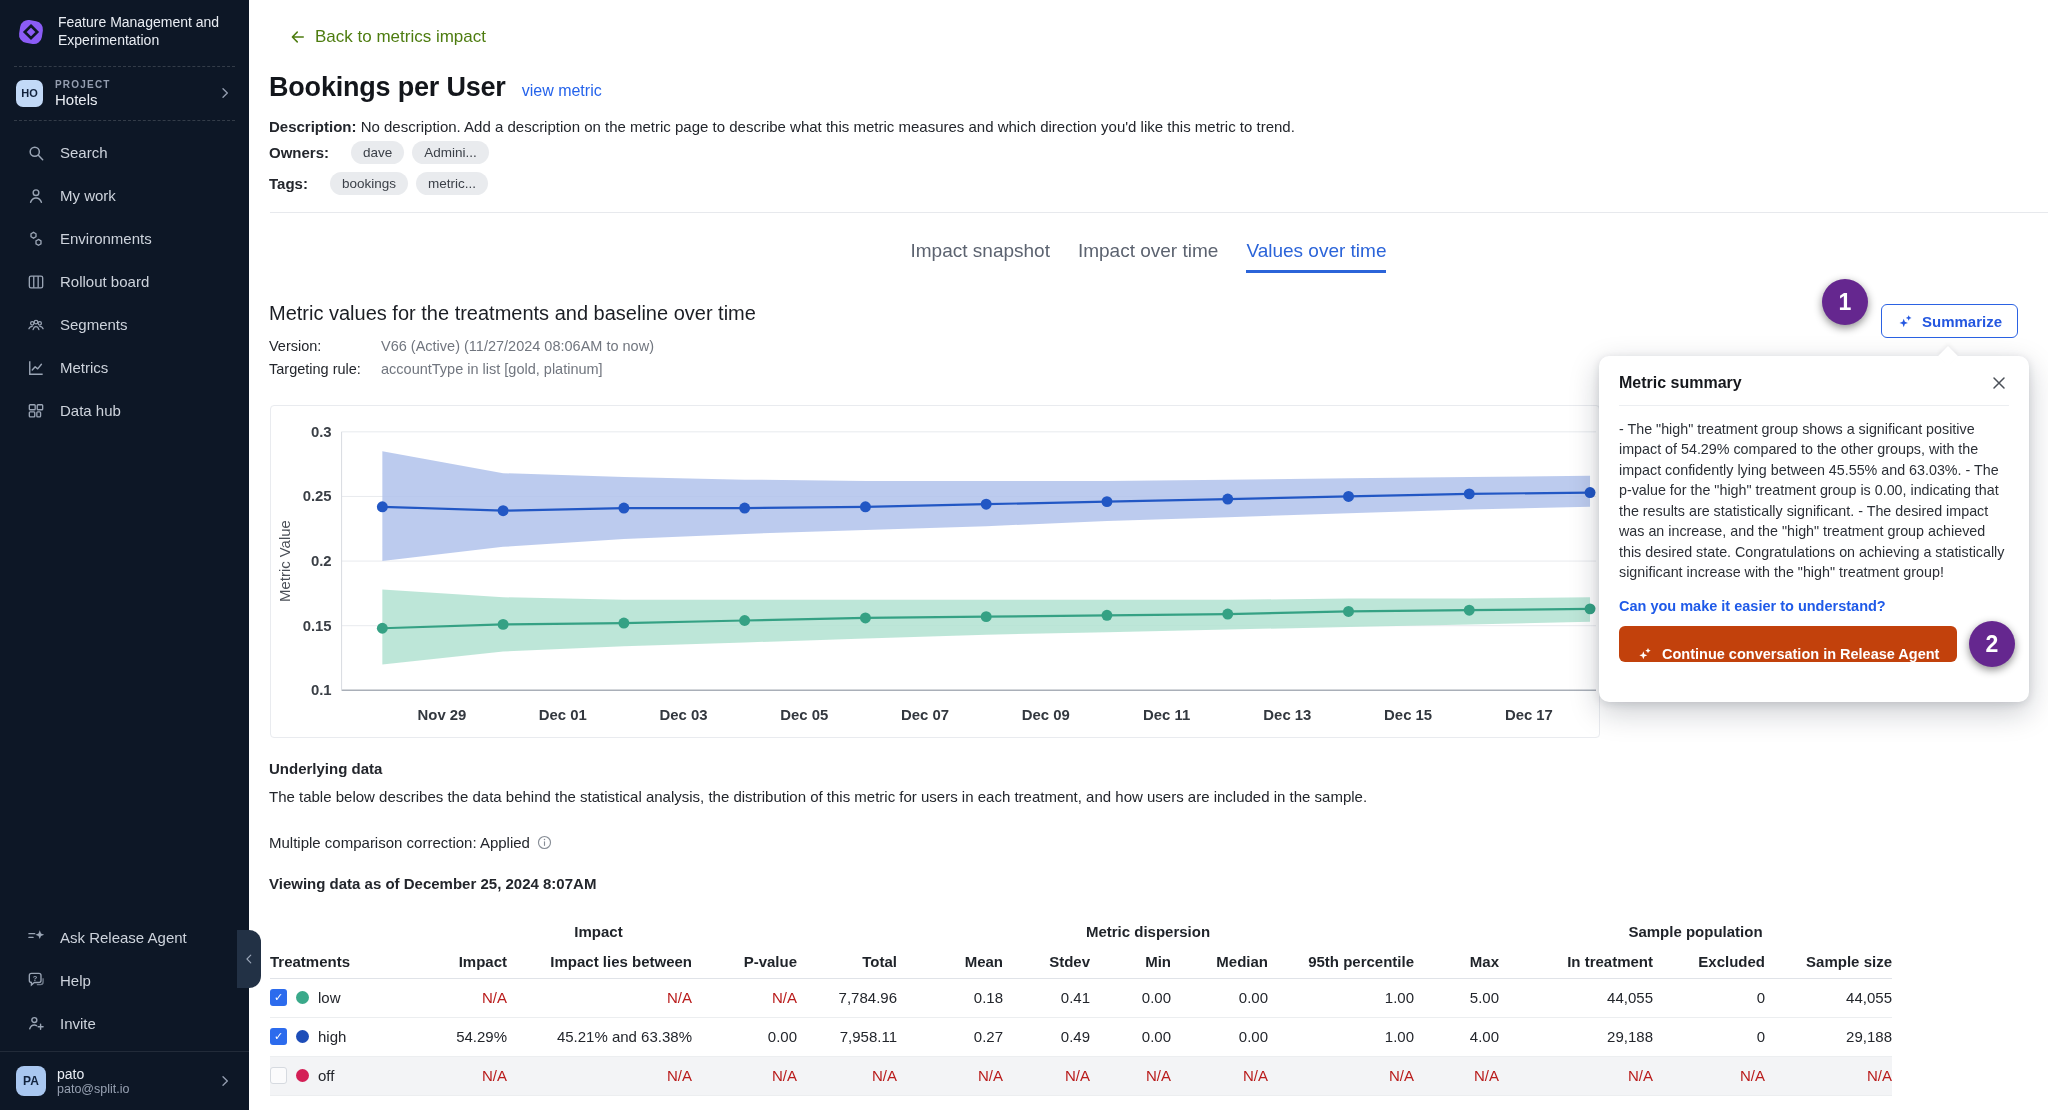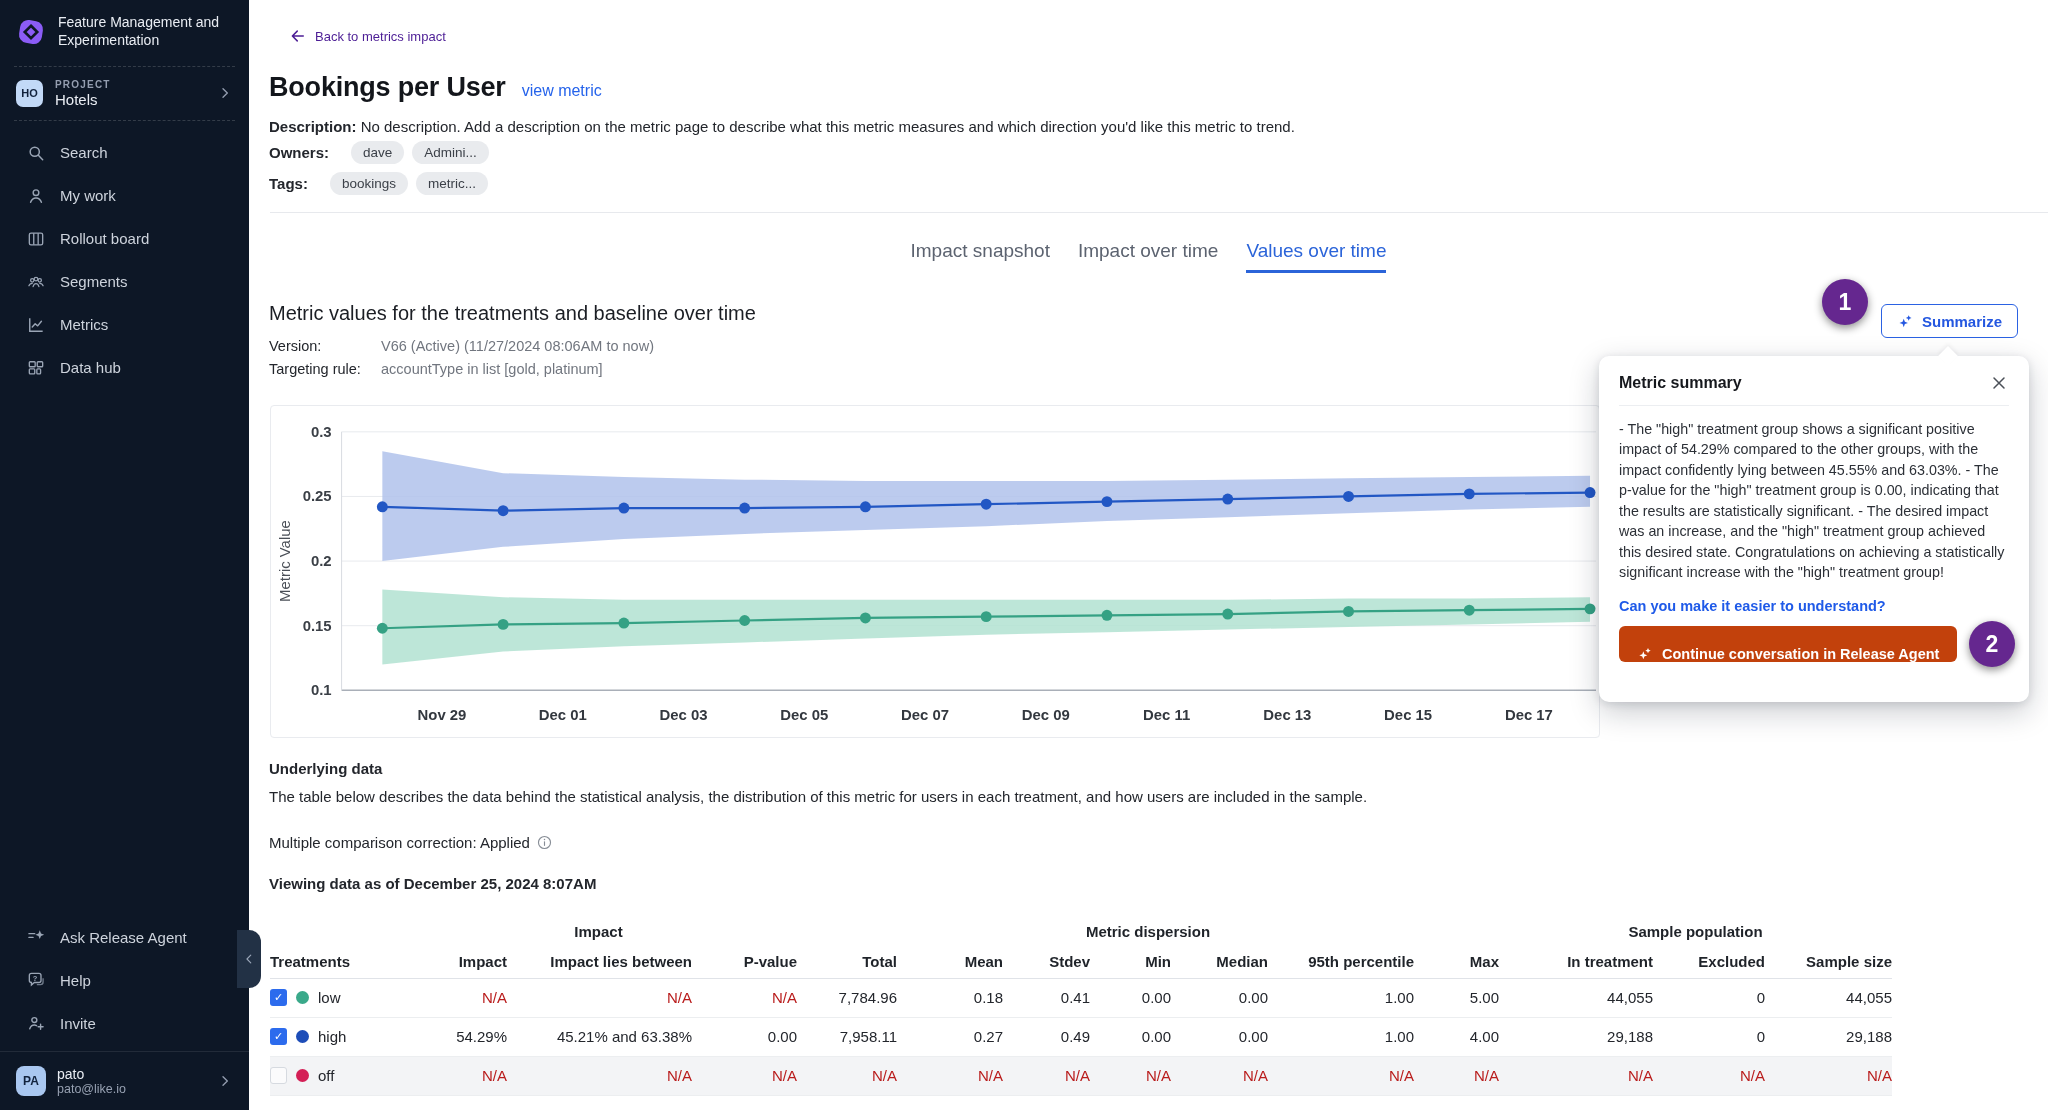--- a/index.html
+++ b/index.html
@@ -40,21 +40,21 @@
   .user-name { font-size:14px; color:#e9edf3; }
   .user-email { font-size:12.5px; color:#97a1b2; }
   .collapse-tab { position:absolute; left:237px; top:930px; width:24px; height:58px;
     background:#223145; border-radius:0 12px 12px 0; display:flex; align-items:center;
     justify-content:center; color:#9aa6b8; z-index:6; cursor:pointer; }
   .collapse-tab svg { width:14px; height:14px; }
 
   
   .main { position:absolute; left:249px; top:0; width:1799px; height:1110px; background:#fff; }
   .back-link { position:absolute; left:40px; top:27px; display:flex; align-items:center; gap:8px;
-    color:#4c1d95; font-size:13px; font-weight:500; cursor:pointer; }
+    color:#4d7c0f; font-size:17px; font-weight:500; cursor:pointer; }
   .back-link .aicon { width:18px; height:18px; }
   .back-link .aicon svg { width:18px; height:18px; }
   .title-row { position:absolute; left:20px; top:72px; display:flex; align-items:baseline; gap:16px; }
   .page-title { font-size:27px; font-weight:700; color:#13161b; letter-spacing:-.2px; }
   .view-metric { color:#2563eb; font-size:16px; cursor:pointer; }
   .desc-row { position:absolute; left:20px; top:118px; font-size:15px; color:#23262c; }
   .desc-row b { font-weight:700; }
   .meta-row { position:absolute; left:20px; display:flex; align-items:center; gap:8px;
     font-size:15px; color:#23262c; }
   .meta-row.owners { top:141px; } .meta-row.tags { top:172px; }
@@ -177,20 +177,27 @@
         </div>
         <div class="nav-item">
           <span class="nicon"><svg viewBox="0 0 24 24" fill="none" stroke="currentColor" stroke-width="1.7">
               <circle cx="12" cy="8" r="3.4"></circle>
               <path d="M5.5 19.5c1.2-3.6 3.6-5.2 6.5-5.2s5.3 1.6 6.5 5.2" stroke-linecap="round"></path>
             </svg></span>
           <span>My work</span>
         </div>
         <div class="nav-item">
           <span class="nicon"><svg viewBox="0 0 24 24" fill="none" stroke="currentColor" stroke-width="1.6">
+              <path d="M9 4l3 1.75v3.5L9 11 6 9.25v-3.5z"></path>
+              <path d="M15 12.5l3 1.75v3.5L15 19.5l-3-1.75v-3.5z"></path>
+            </svg></span>
+          <span>Environments</span>
+        </div>
+        <div class="nav-item">
+          <span class="nicon"><svg viewBox="0 0 24 24" fill="none" stroke="currentColor" stroke-width="1.6">
               <rect x="4" y="5" width="16" height="14" rx="2"></rect>
               <path d="M9.3 5v14M14.6 5v14"></path>
             </svg></span>
           <span>Rollout board</span>
         </div>
         <div class="nav-item">
           <span class="nicon"><svg viewBox="0 0 24 24" fill="none" stroke="currentColor" stroke-width="1.5">
               <circle cx="7.5" cy="10" r="2"></circle>
               <circle cx="16.5" cy="10" r="2"></circle>
               <circle cx="12" cy="8.5" r="2.2"></circle>
@@ -238,21 +245,21 @@
                 <circle cx="10" cy="8.5" r="3"></circle>
                 <path d="M4.5 19c1-3 3-4.5 5.5-4.5 1 0 1.9.2 2.7.7M17.5 13.5v6M14.5 16.5h6" stroke-linecap="round"></path>
               </svg></span>
             <span>Invite</span>
           </div>
         </nav>
       <div class="user-row">
         <span class="avatar">PA</span>
         <span class="user-meta">
           <div class="user-name">pato</div>
-          <div class="user-email">pato@like.io</div>
+          <div class="user-email">pato@split.io</div>
         </span>
         <span class="chev"><svg viewBox="0 0 24 24" fill="none" stroke="currentColor" stroke-width="2">
               <path d="M9 5.5l6.5 6.5L9 18.5" stroke-linecap="round" stroke-linejoin="round"></path>
             </svg></span>
       </div>
     </div>
   </aside>
   <div class="collapse-tab">
       <svg viewBox="0 0 24 24" fill="none" stroke="currentColor" stroke-width="2">
         <path d="M15 5.5L8.5 12l6.5 6.5" stroke-linecap="round" stroke-linejoin="round"></path>

